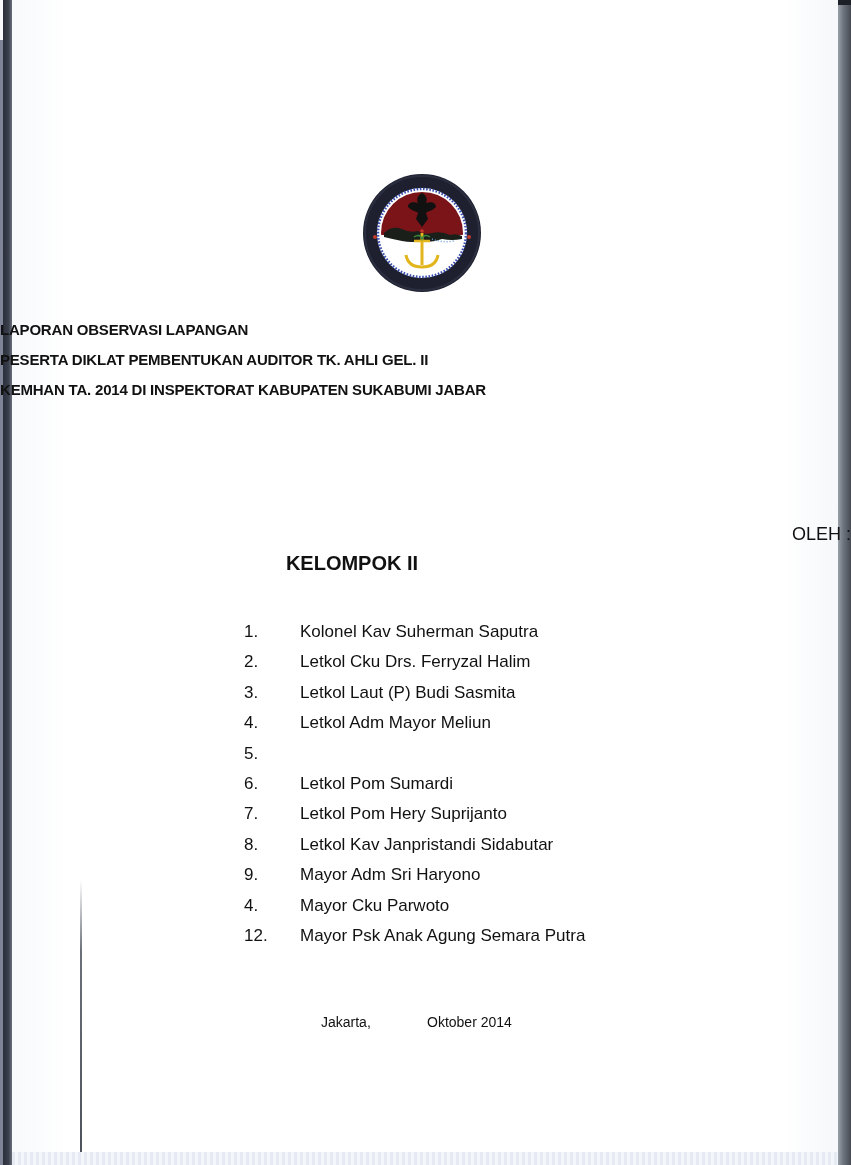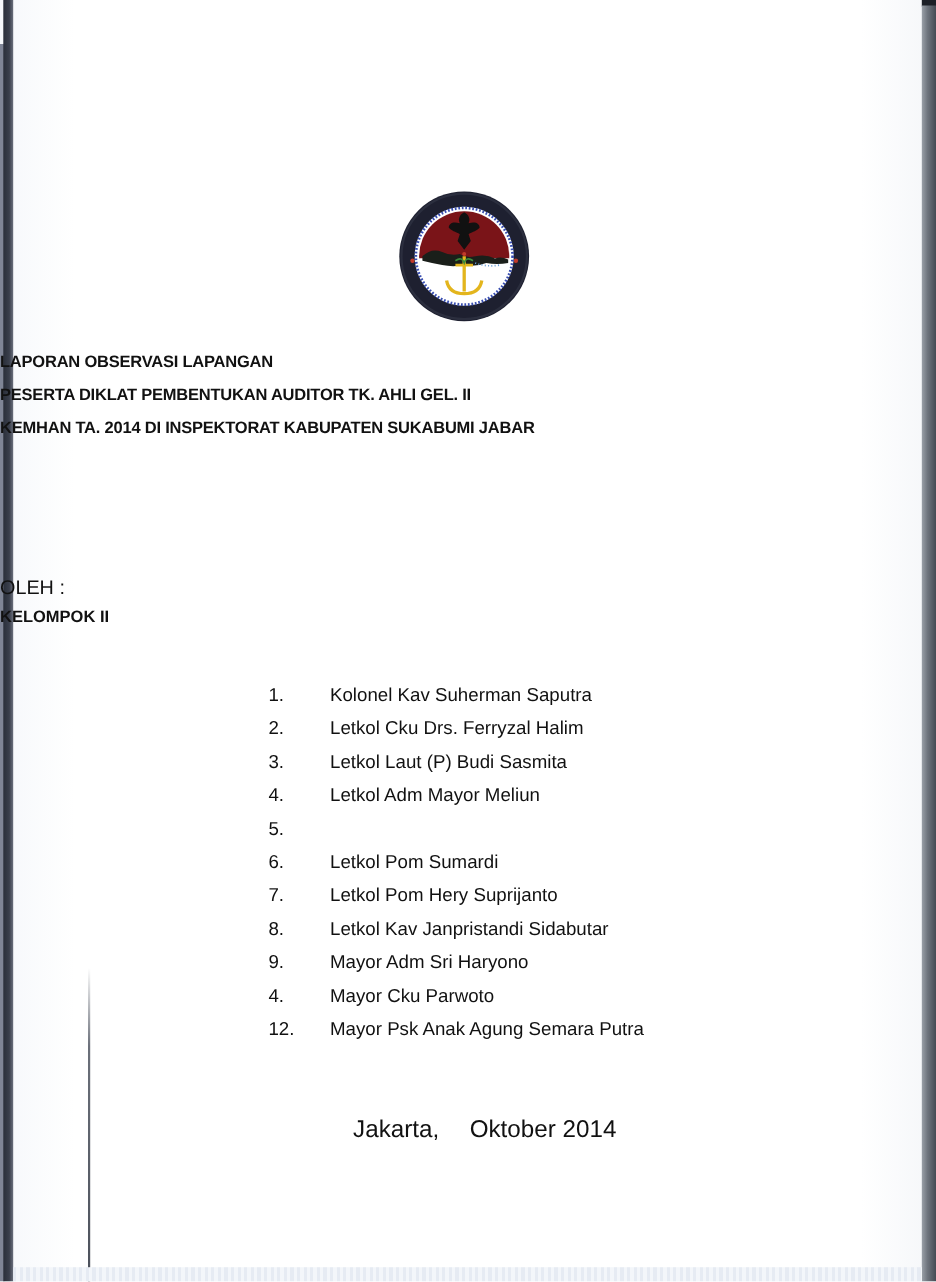--- a/index.html
+++ b/index.html
@@ -75,29 +75,29 @@
   }
   .title-line {
     height: 30px;
     line-height: 30px;
   }
 
   .oleh {
     position: absolute;
     left: 0; top: 524px;
     width: 851px;
-    text-align: left;
+    text-align: right;
     font-size: 18px;
   }
   .kelompok {
     position: absolute;
     left: 0; top: 552px;
     width: 704px;
-    text-align: left;
-    font-size: 15px;
+    text-align: center;
+    font-size: 20px;
     font-weight: bold;
   }
 
   .member-list {
     position: absolute;
     left: 244px; top: 619px;
     margin: 0; padding: 0;
     list-style: none;
   }
   .member-row {
@@ -110,21 +110,21 @@
     width: 56px;
     flex: 0 0 56px;
   }
   .member-name {
     white-space: nowrap;
   }
 
   .place-date {
     position: absolute;
     left: 321px; top: 1014px;
-    font-size: 22px;
+    font-size: 14px;
     display: flex;
   }
   .place {
     width: 106px;
   }
 </style>
 </head>
 <body>
 
 <div class="page">

